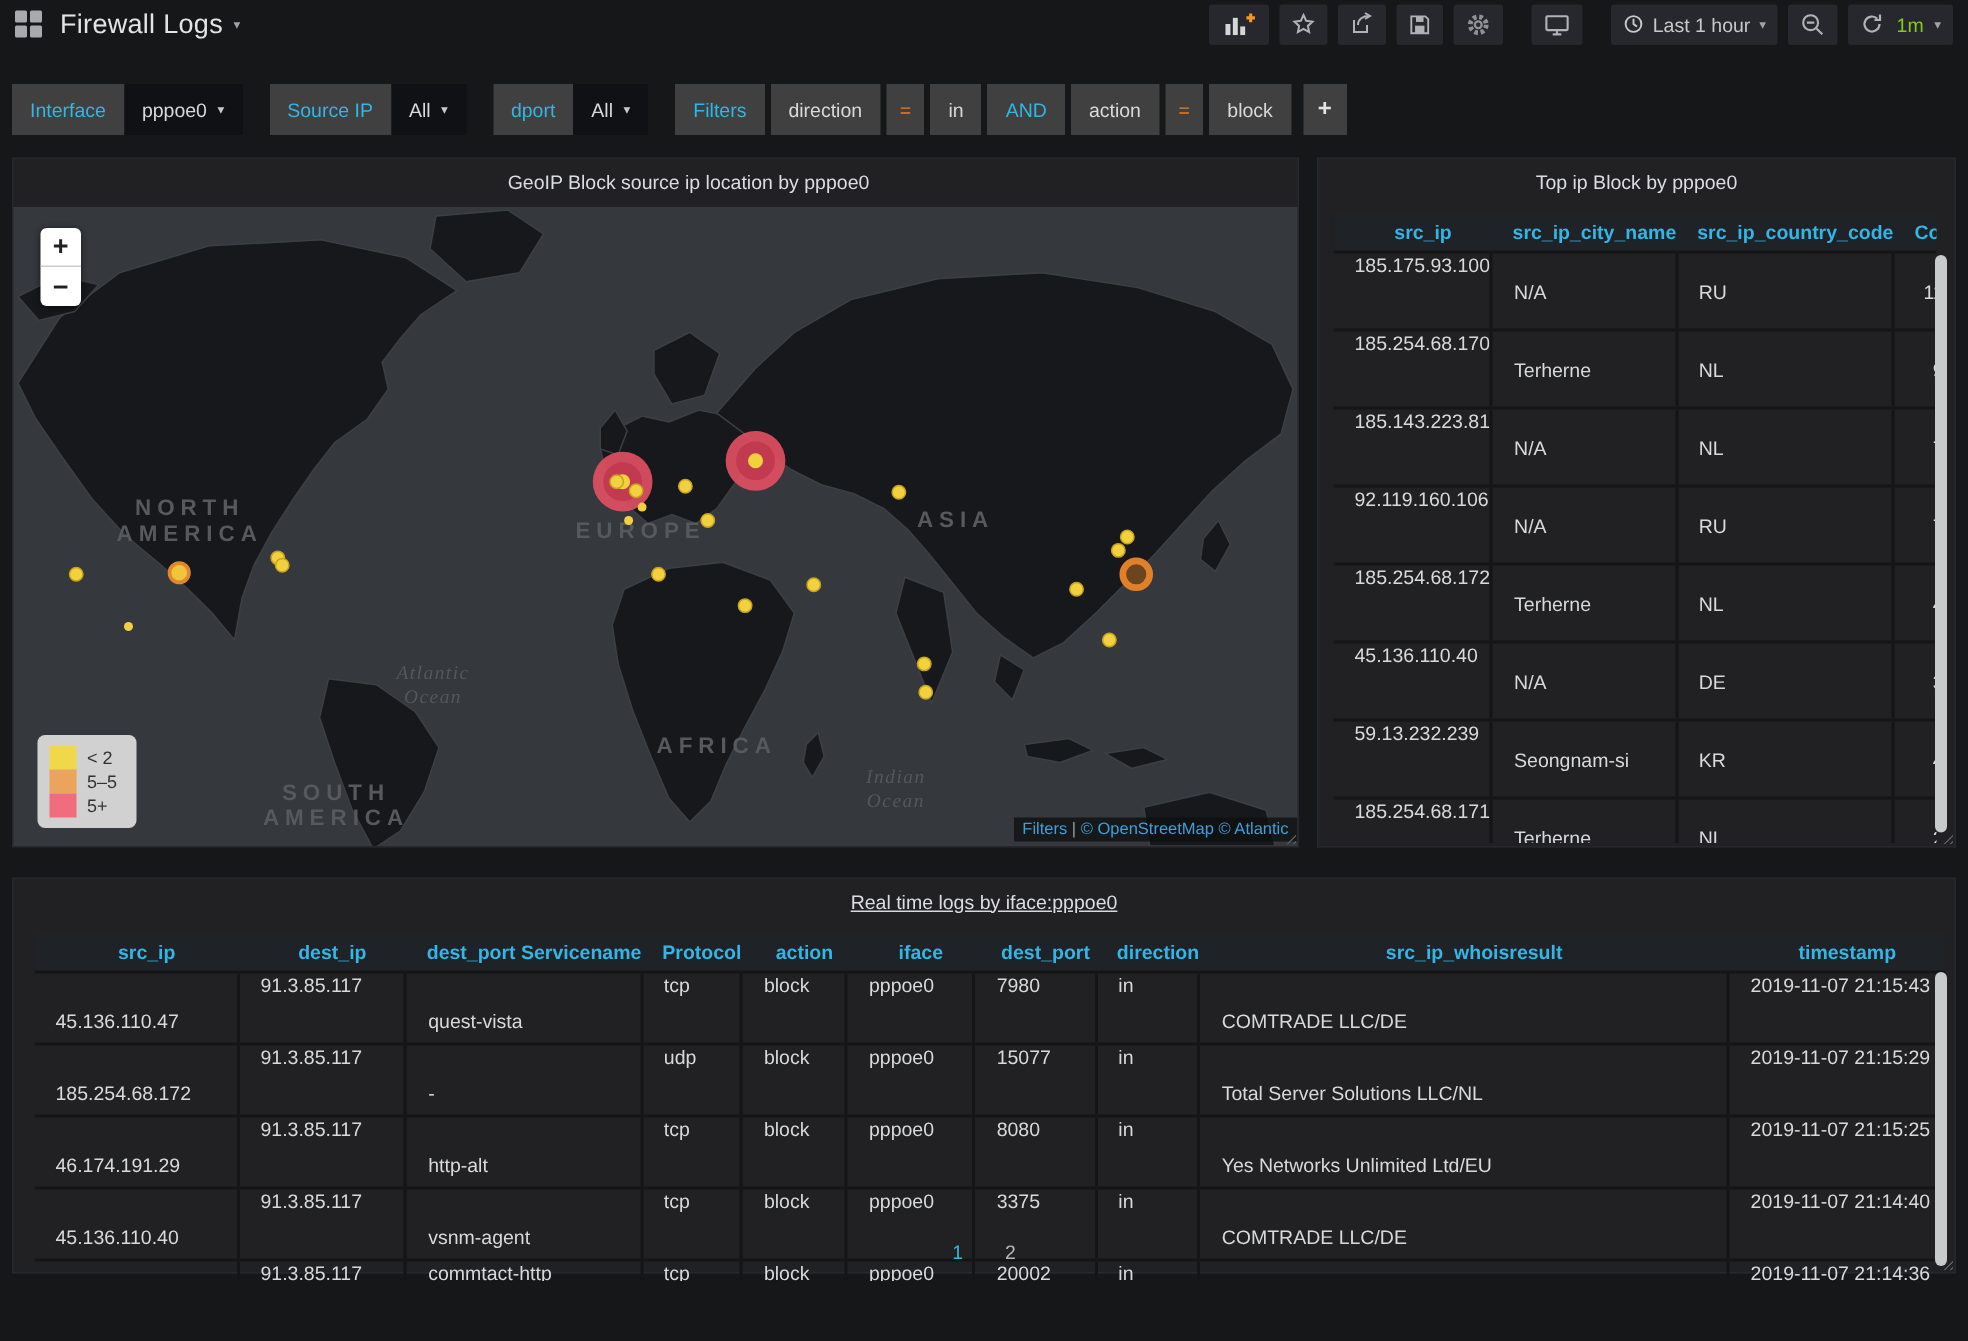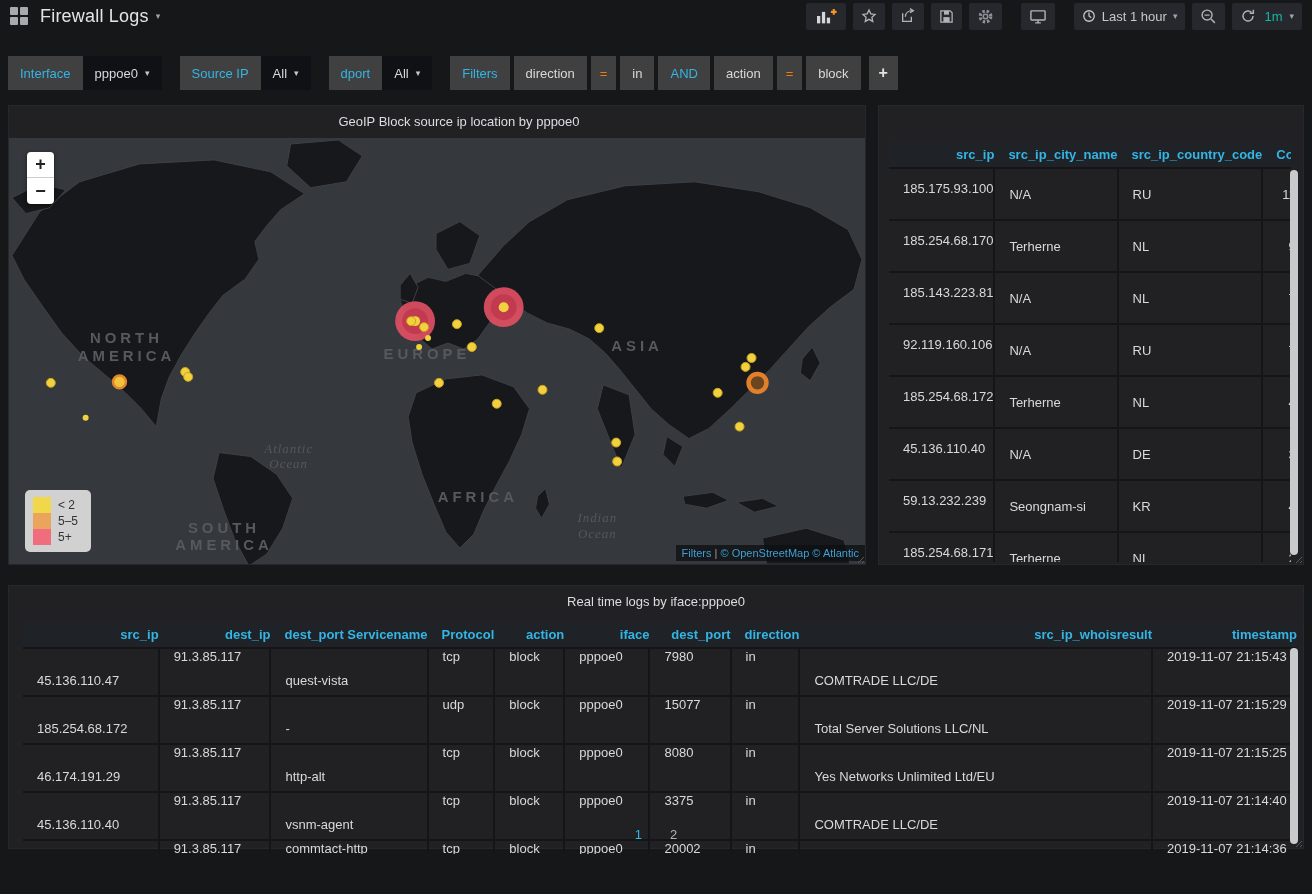--- a/index.html
+++ b/index.html
@@ -17,21 +17,21 @@
   .caret { display:inline-block; font-size:9px; color:#9fa2a6; margin-left:7px; }
   .nav-right { margin-left:auto; display:flex; align-items:center; }
   .nav-btn { height:27px; min-width:30px; background:#26282d; border-radius:2px;
     display:flex; align-items:center; justify-content:center; margin-left:7px;
     padding:0 8px; cursor:pointer; }
   .nav-btn svg { display:block; }
   .nav-gap { width:12px; }
   .time-btn { font-size:13px; color:#c7c8c9; }
   .time-btn .caret { margin-left:6px; }
   .time-label { margin-left:6px; }
-  .interval-label { color:#14b8a6; font-size:13px; margin-left:8px; }
+  .interval-label { color:#84cc16; font-size:13px; margin-left:8px; }
 
   
   .filterbar { position:absolute; left:8px; top:56px; height:34px; display:flex; }
   .fgroup { display:flex; margin-right:18px; }
   .chip { height:34px; display:flex; align-items:center; padding:0 12px;
     background:#404040; font-size:13px; cursor:pointer; }
   .chip.lbl { color:#33b5e5; }
   .chip.val { background:#101114; color:#d8d9da; }
   .chip.op { color:#eb7b18; margin-left:4px; padding:0 9px; }
   .chip.cond { color:#33b5e5; margin-left:4px; }
@@ -67,33 +67,33 @@
   .legend-row { display:flex; align-items:center; height:16px; }
   .legend-swatch { width:18px; height:16px; display:inline-block; }
   .legend-row span.txt { font-size:12px; color:#333; margin-left:7px; }
   .attribution { position:absolute; right:0; bottom:3px; background:rgba(14,15,17,.78);
     font-size:11px; color:#9a9da1; padding:2px 6px; }
   .attribution a { color:#3f9fd8; text-decoration:none; cursor:pointer; }
 
   
   .tbl-wrap { position:absolute; overflow:hidden; }
   table.gtable { border-collapse:collapse; table-layout:fixed; font-size:13px; }
-  table.gtable th { color:#33b5e5; font-weight:bold; text-align:right; height:26px;
+  table.gtable th { color:#33b5e5; font-weight:bold; text-align:center; height:26px;
     padding:0 0 0 14px; background:#1f2226; border-bottom:2px solid #151517;
     cursor:pointer; white-space:nowrap; }
   table.gtable td { height:52px; padding:0 0 0 14px; vertical-align:middle;
     border-bottom:2px solid #151517; border-left:2px solid #151517;
     white-space:nowrap; overflow:hidden; color:#d8d9da; }
   table.gtable td:first-child, table.gtable th:first-child { border-left:none; }
   table.gtable th.num, table.gtable td.num { text-align:right; padding-right:14px; }
-  table.gtable td.top { vertical-align:top; padding-top:12px; }
+  table.gtable td.top { vertical-align:top; }
 
   #top-panel { left:878px; top:105px; width:426px; height:460px; }
   #top-panel .tbl-wrap { left:10px; top:36px; width:402px; height:420px; }
-  #logs-panel { left:8px; top:585px; width:1296px; height:264px; }
+  #logs-panel { left:8px; top:585px; width:1296px; height:264px;text-decoration:underline; }
   #logs-panel .tbl-wrap { left:14px; top:36px; width:1274px; height:232px; }
   #logs-panel table.gtable td { height:48px; vertical-align:top; }
   #logs-panel table.gtable td.mid { vertical-align:middle; padding-top:16px; }
 
   .vscroll { position:absolute; width:8px; border-radius:4px; background:#c9cacc; cursor:pointer; }
   .pagination { position:absolute; left:0; bottom:6px; width:100%; display:flex;
     justify-content:center; gap:28px; font-size:13px; }
   .pagination .pg { cursor:pointer; color:#b4b5b7; }
   .pagination .pg.active { color:#33b5e5; }
 </style>
@@ -296,20 +296,21 @@
         <a>Filters</a>
         <span>|</span>
         <a>© OpenStreetMap</a>
         <a>© Atlantic</a>
       </div>
     </div>
     <div class="resize-corner"></div>
   </div>
 
   <div class="panel" id="top-panel">
+    <div class="panel-title">Top ip Block by pppoe0</div>
     <div class="tbl-wrap">
       <table class="gtable">
         <colgroup>
             <col style="width:118px">
             <col style="width:104px">
             <col style="width:118px">
             <col style="width:60px">
           </colgroup>
         <thead>
           <tr>

